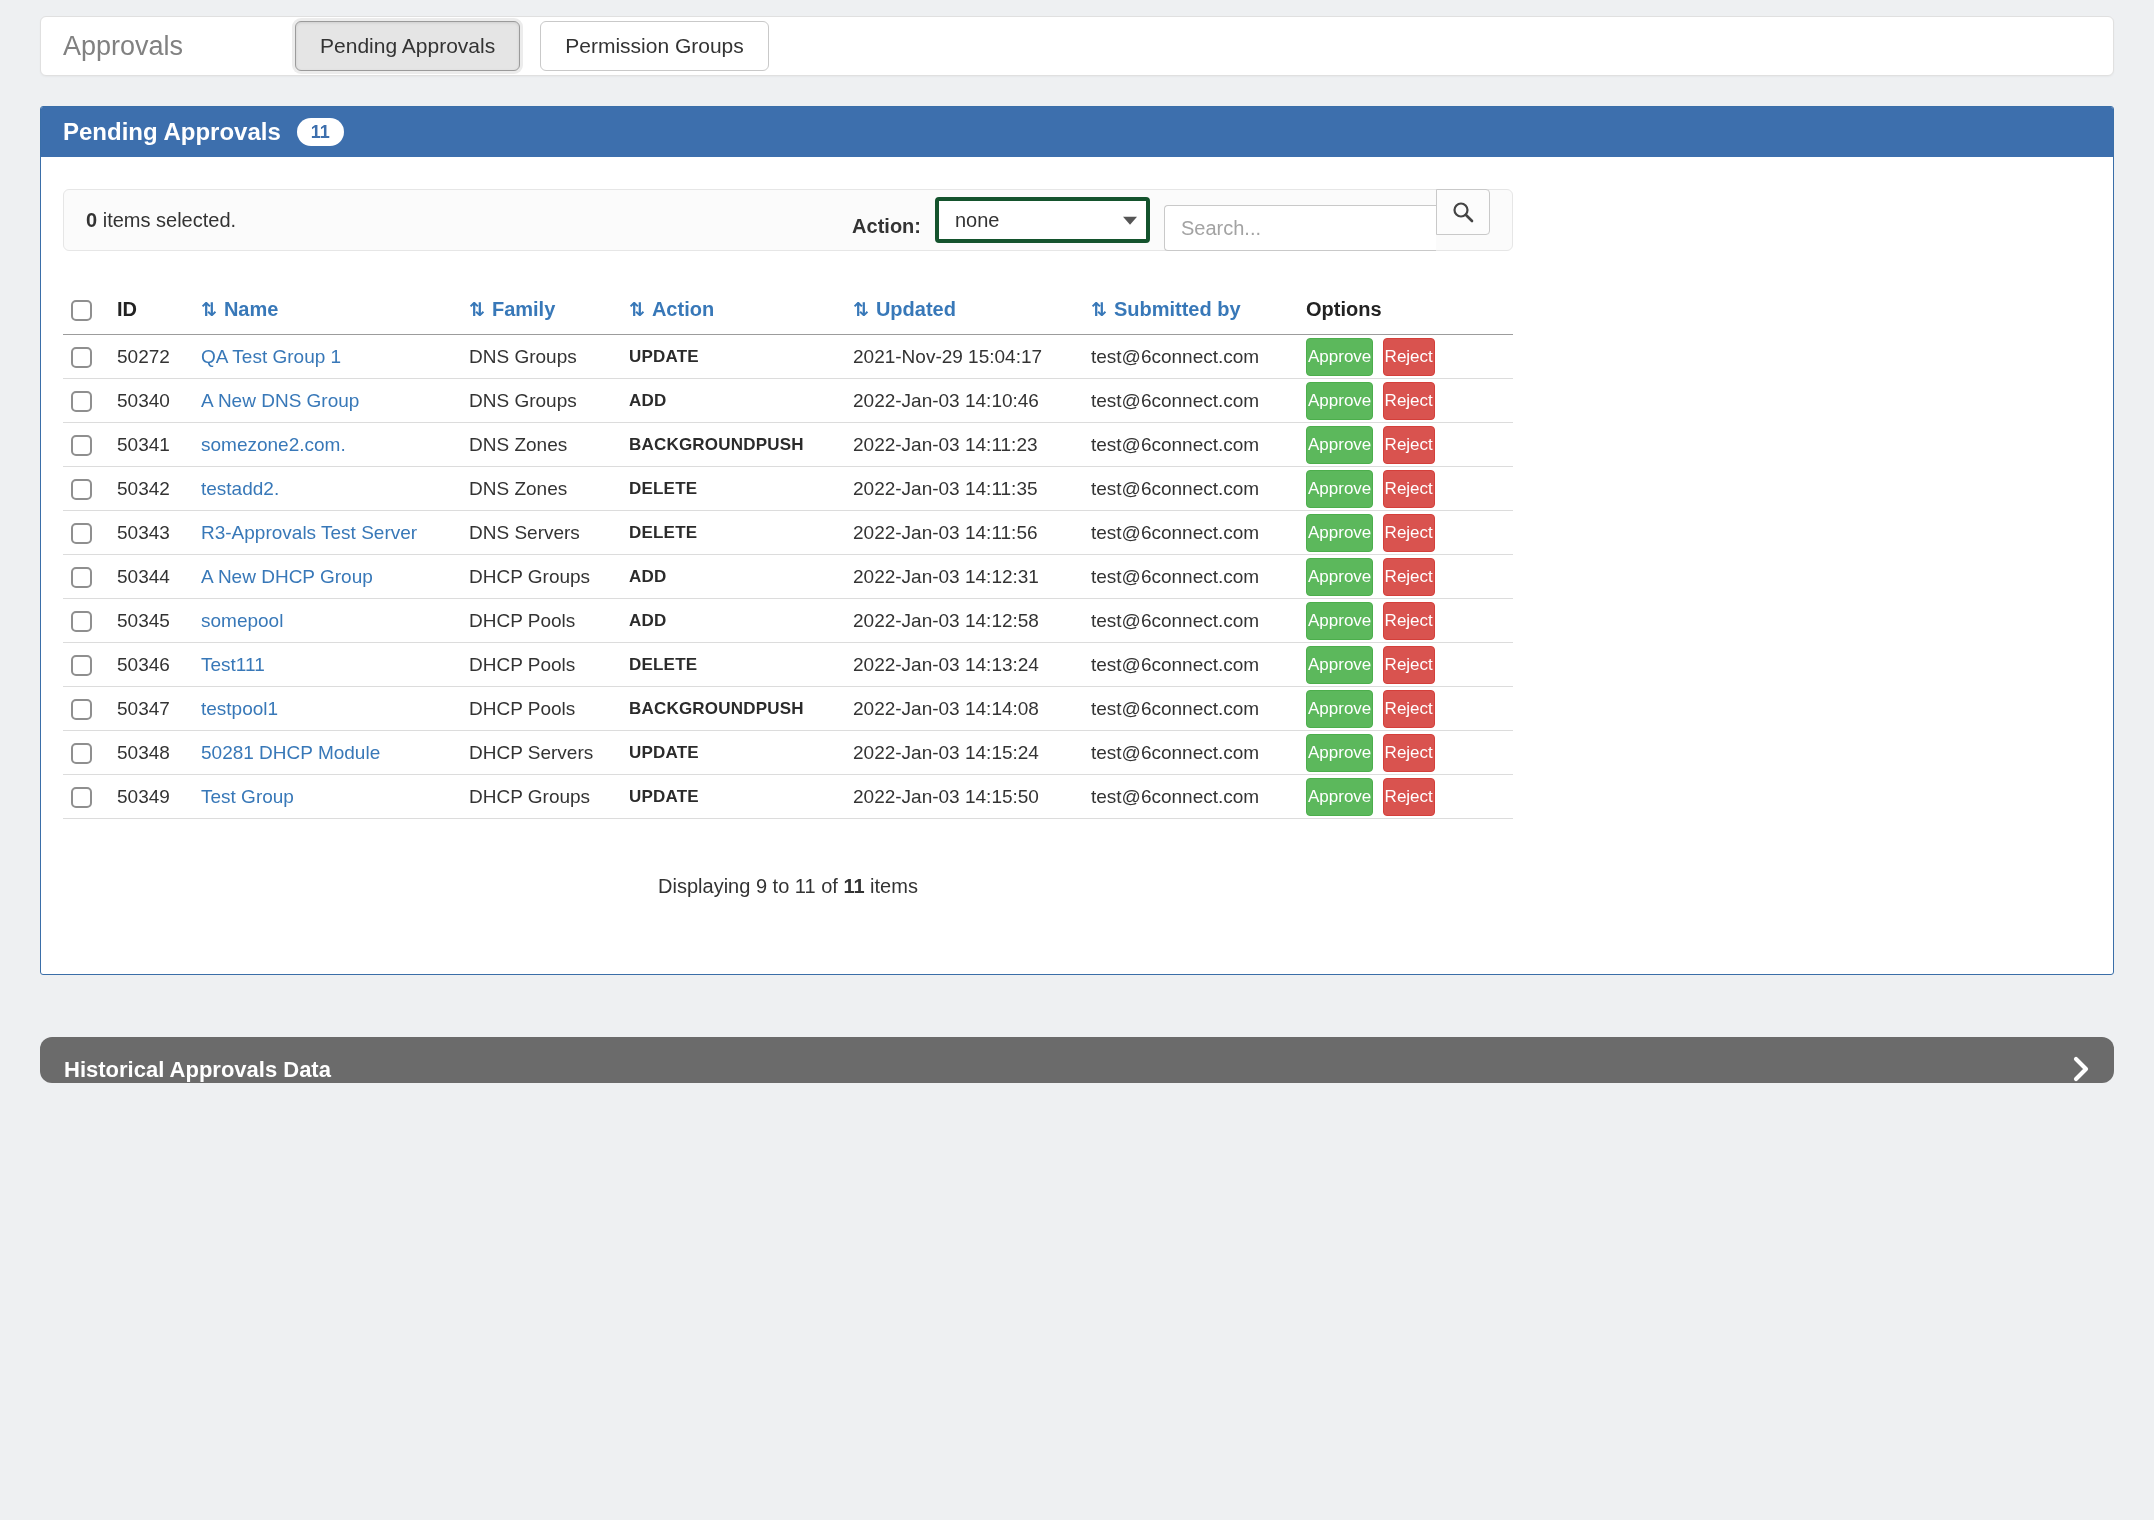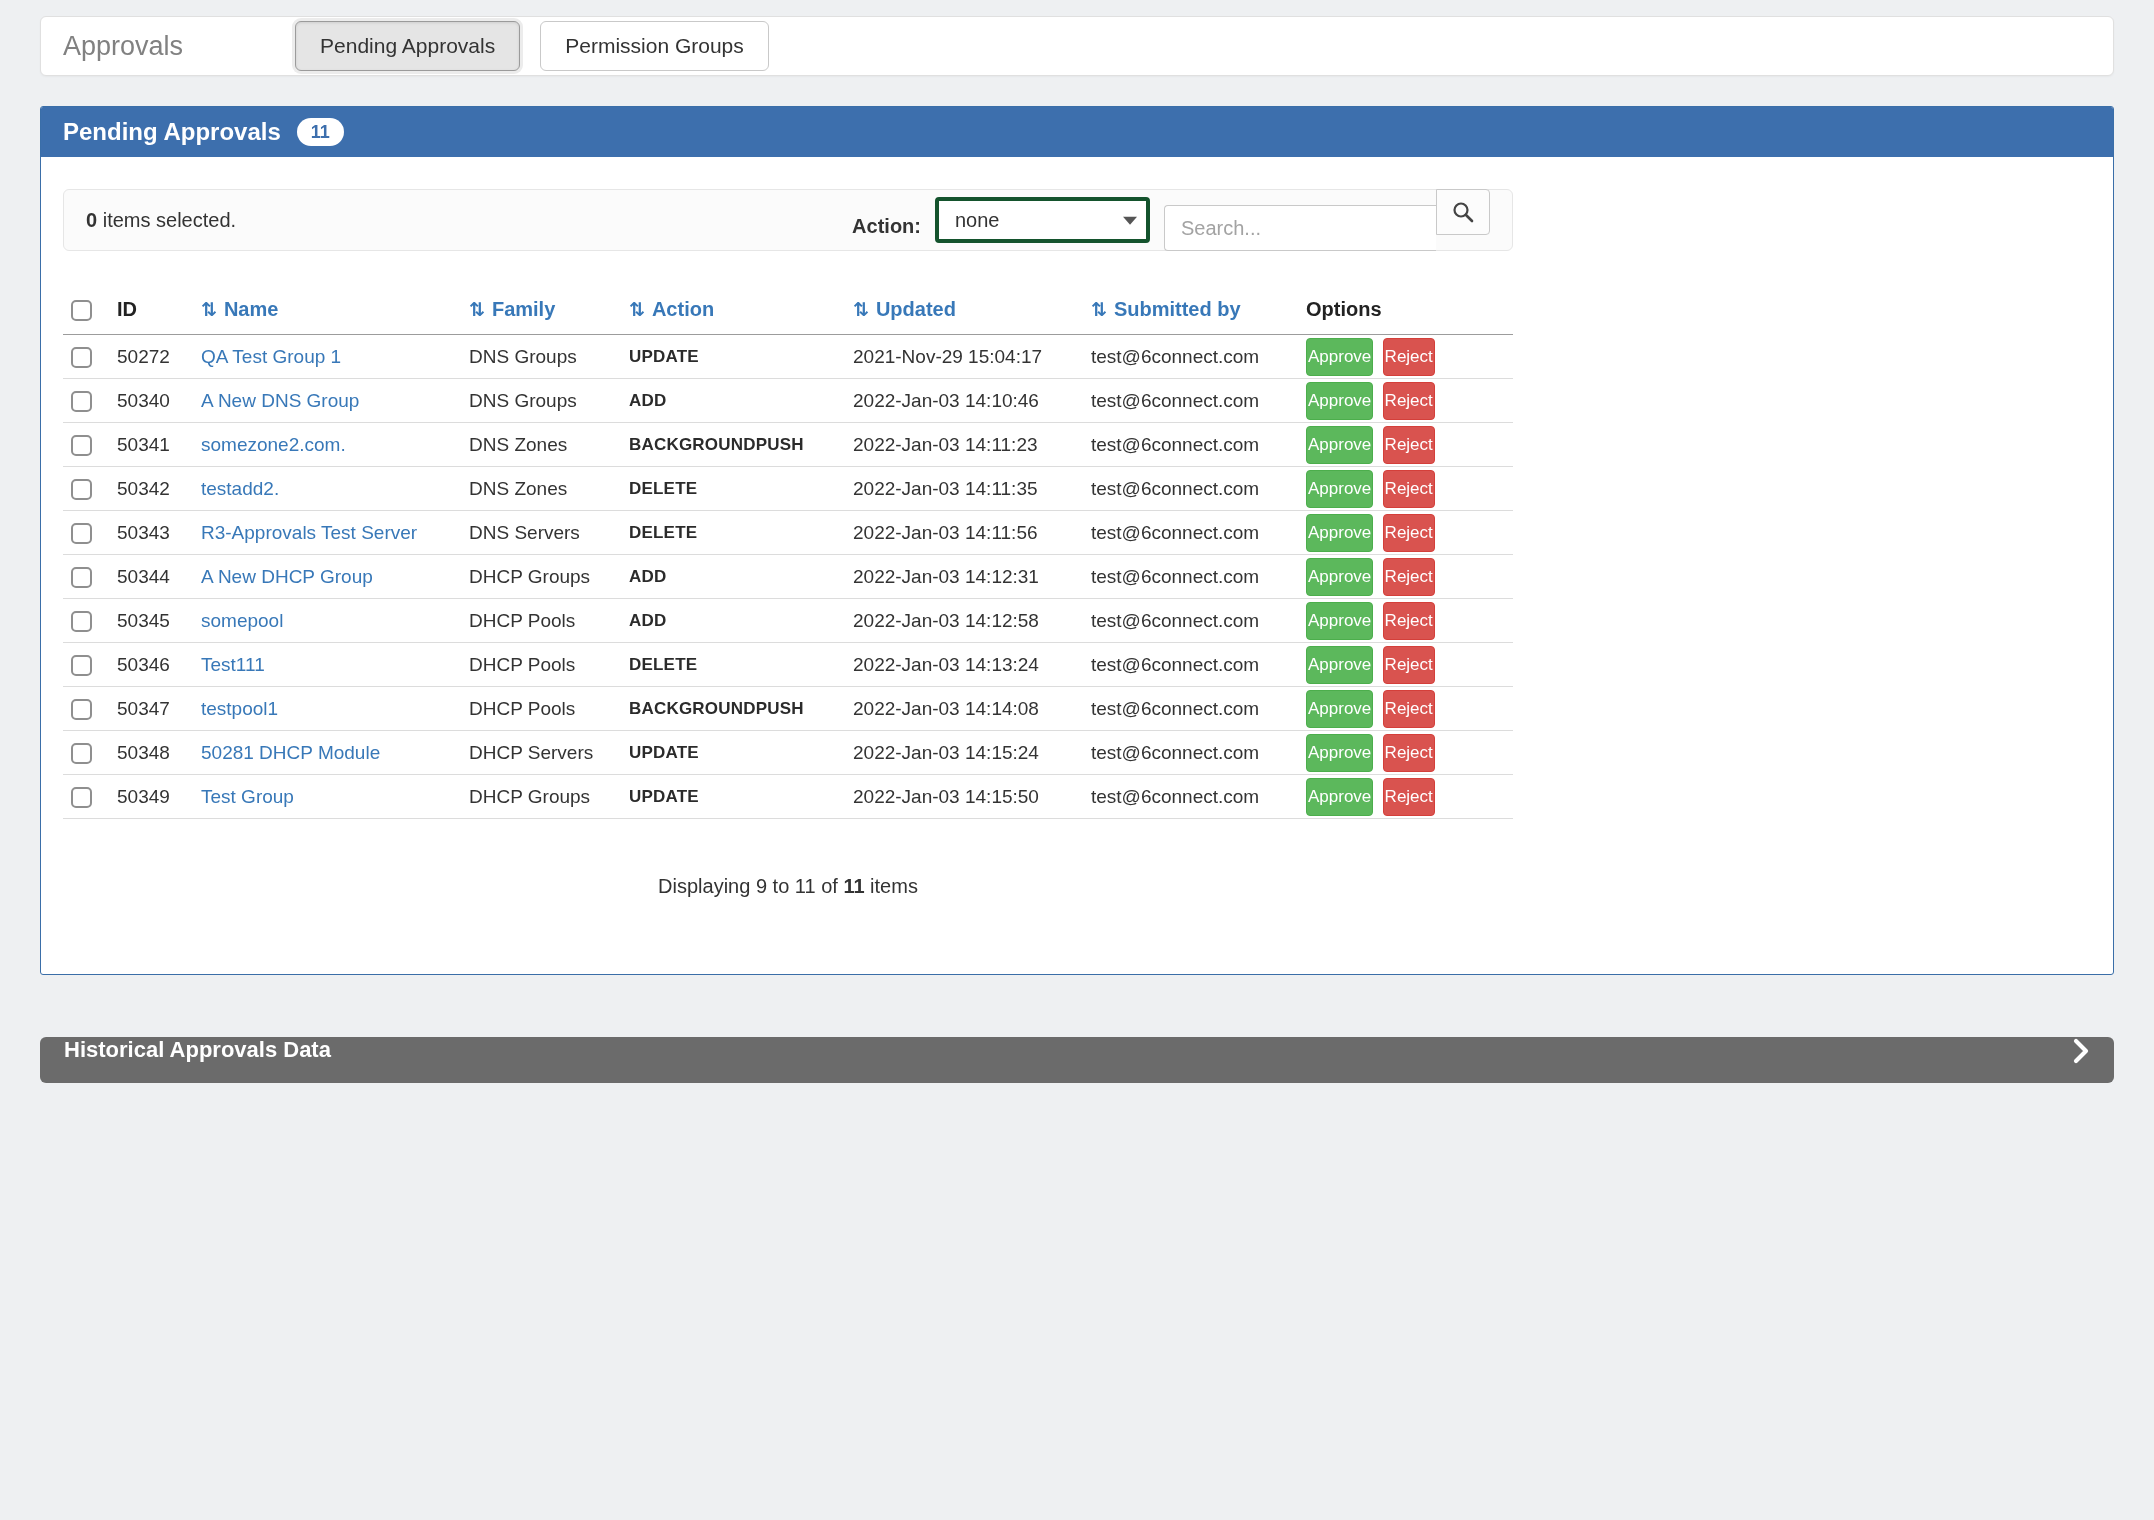--- a/index.html
+++ b/index.html
@@ -188,24 +188,24 @@
     font-size: 20px;
     margin-top: 56px;
     padding-bottom: 76px;
   }
   .footer-total { font-weight: bold; }
 
   
   .historical {
     margin-top: 62px;
     background: #6b6b6b;
-    border-radius: 6px;
+    border-radius: 12px;
     height: 46px;
     display: flex;
-    align-items: flex-start;
+    align-items: flex-end;
     padding: 0 24px;
     color: #fff;
     cursor: pointer;
   }
   .historical-title { font-weight: bold; font-size: 22px; }
   .chevron { margin-left: auto; display: flex; align-items: center; }
 </style>
 </head>
 <body>
 

